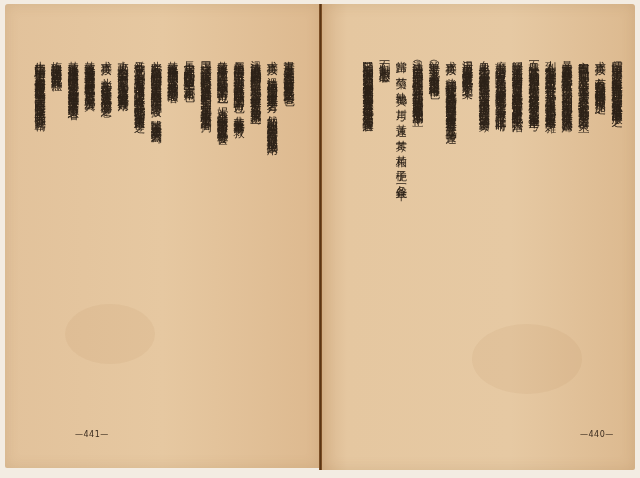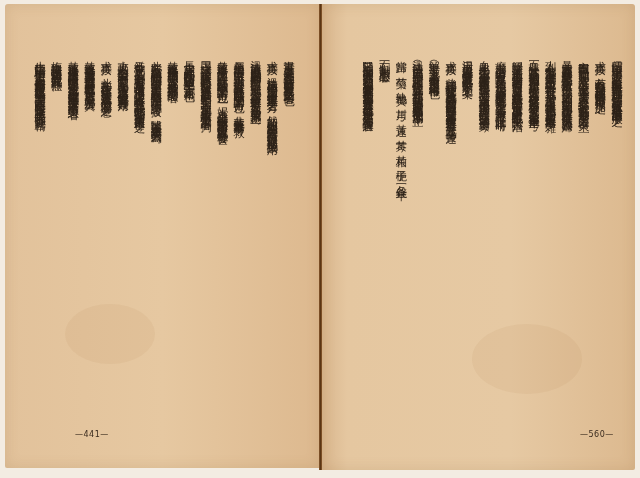--- a/index.html
+++ b/index.html
@@ -139,14 +139,14 @@
     <span class="col">湯用於血證者聲所屢試其源出於吳子和之工案。</span>
     <span class="col">求真按　此證調用桂枝茯苓丸桃核承氣湯當歸芍藥散芎歸膠艾湯等兼用黃連解毒湯（丸）或第二黃連</span>
     <span class="col">解毒湯（丸）之證為多本方單用之機會極稀也。</span>
     <span class="col">溫清飲（萬病回春）治婦人經脈不住或如豆汁五色相雜面色萎黃臍腹刺痛寒熱往來崩漏不止。</span>
     <span class="col">當歸　芍藥　熟地黃　川芎　黃連　黃芩　黃柏　梔子　各一錢半</span>
     <span class="col">右剉一劑水煎空心服。</span>
     <span class="col">延賢曰崩漏者久痰實不同初起屬實熱者宜解毒稍久屬虛熱者宜養血清火此條與前所舉吳子和論黃連解</span>
   </div>
 
   <div class="page-num page-num-left">—441—</div>
-  <div class="page-num page-num-right">—560—</div>
+  <div class="page-num page-num-right">—440—</div>
 </div>
 
 </body></html>

